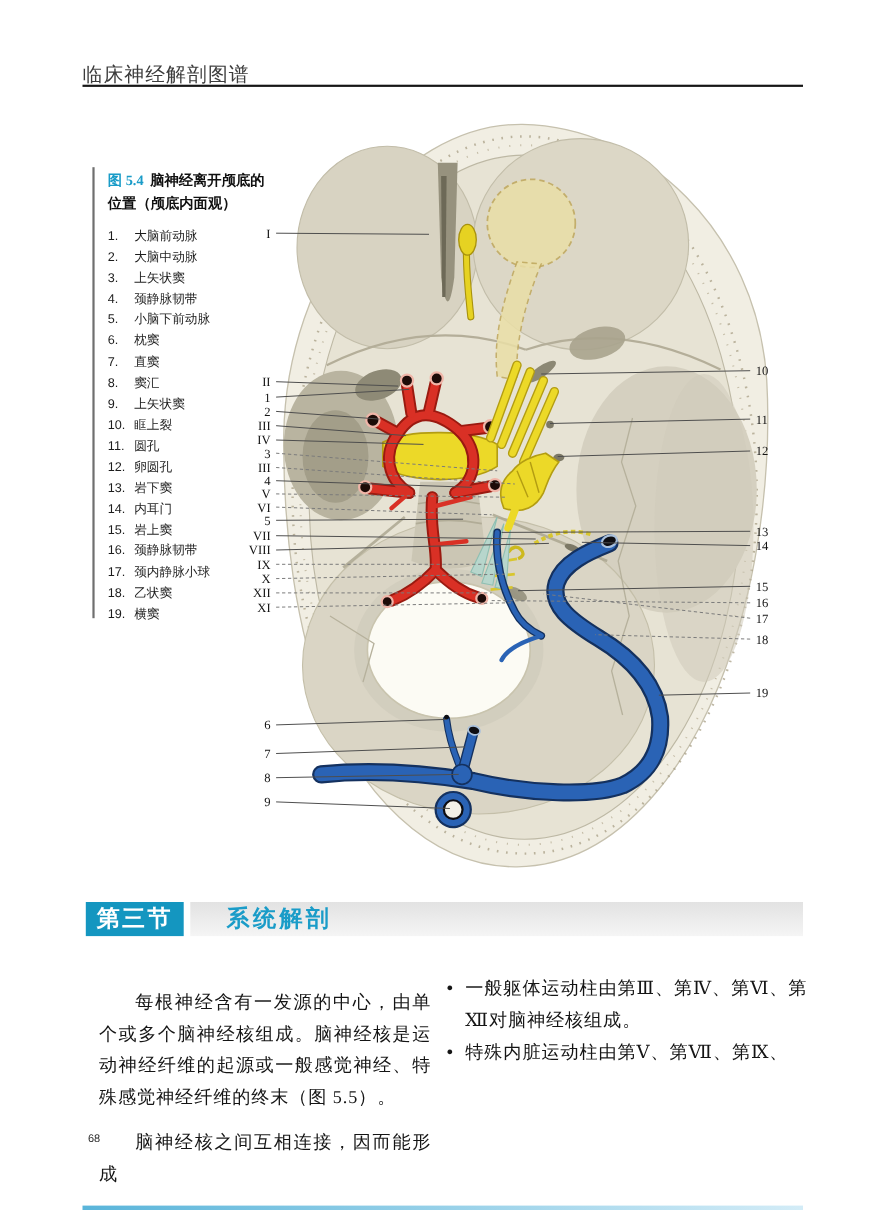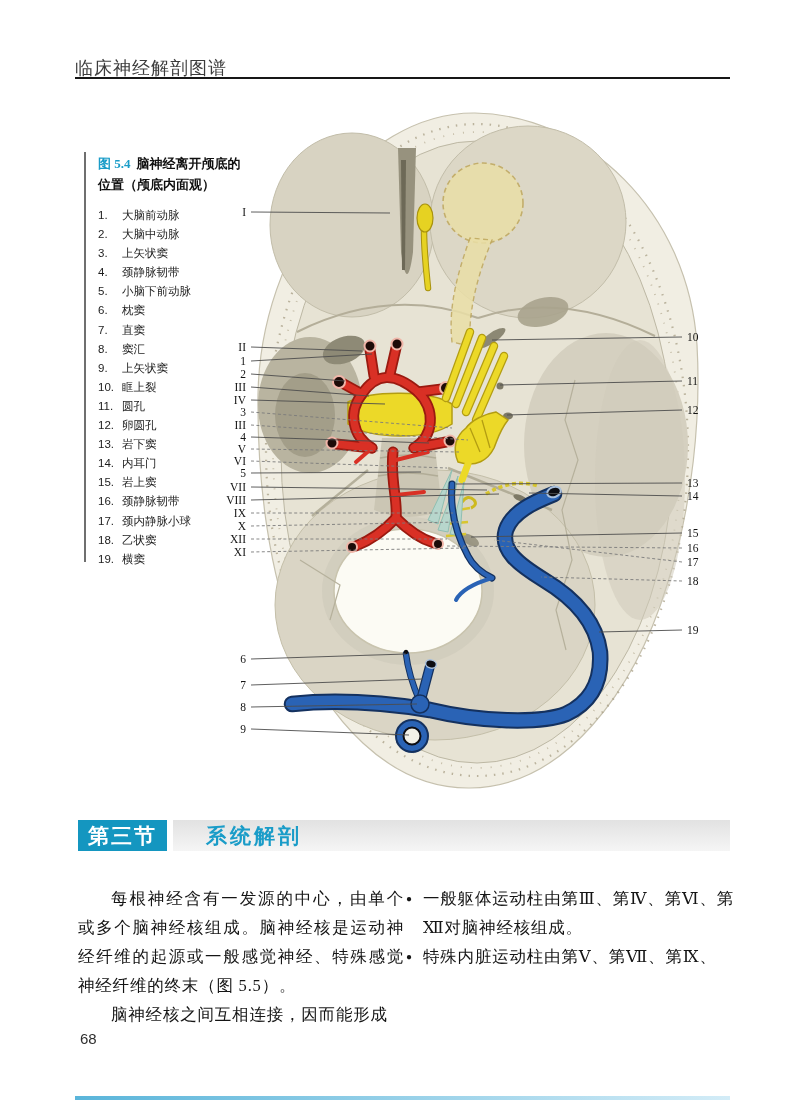--- a/index.html
+++ b/index.html
@@ -22,27 +22,27 @@
   
   .sec-head{position:absolute;left:78px;top:820px;width:652px;height:31px;display:flex;}
   .sec-badge{background:#1496c0;color:#fff;font-weight:bold;font-size:21px;line-height:31px;
              padding:0 10px;letter-spacing:2px;}
   .sec-bar{margin-left:6px;flex:1;background:linear-gradient(to bottom,#e2e2e2,#f5f5f5);
            color:#1a9cc8;font-weight:bold;font-size:21px;line-height:31px;padding-left:33px;letter-spacing:3px;}
   
   .bodycol{position:absolute;top:884px;width:326px;font-family:"Liberation Serif","DejaVu Serif",serif;
            font-size:16.5px;line-height:29px;letter-spacing:0.8px;text-align:justify;color:#151515;}
   .col1{left:78px;} .col2{left:406px;width:328px;}
-  .bodycol p{margin:0;}
+  .bodycol p{margin:12px;}
   .bodycol p.ind{text-indent:2em;}
   .bullet{display:flex;}
   .bullet .mark{flex:0 0 17px;font-size:10px;line-height:29px;}
   .bullet .btxt{flex:1;}
   
-  .pageno{position:absolute;left:80px;top:1030px;font-size:15px;color:#2e2e2e;}
+  .pageno{position:absolute;left:80px;top:1030px;font-size:10px;color:#2e2e2e;}
   .foot-rule{position:absolute;left:75px;top:1096px;width:655px;height:4px;
              background:linear-gradient(to right,#5ab5da,#d3ecf7);}
 </style>
 </head>
 <body>
 
 <div class="page">
 
   <div class="running-head">临床神经解剖图谱</div>
   <div class="head-rule"></div>

